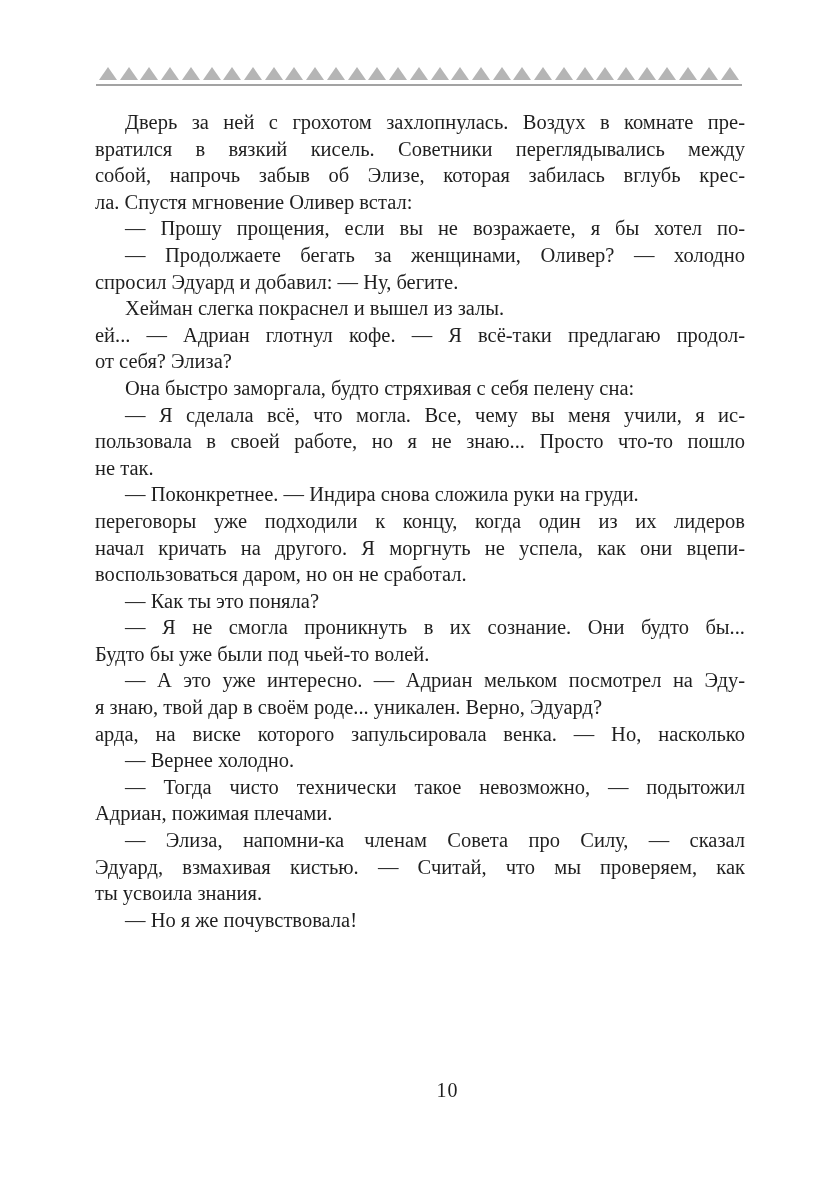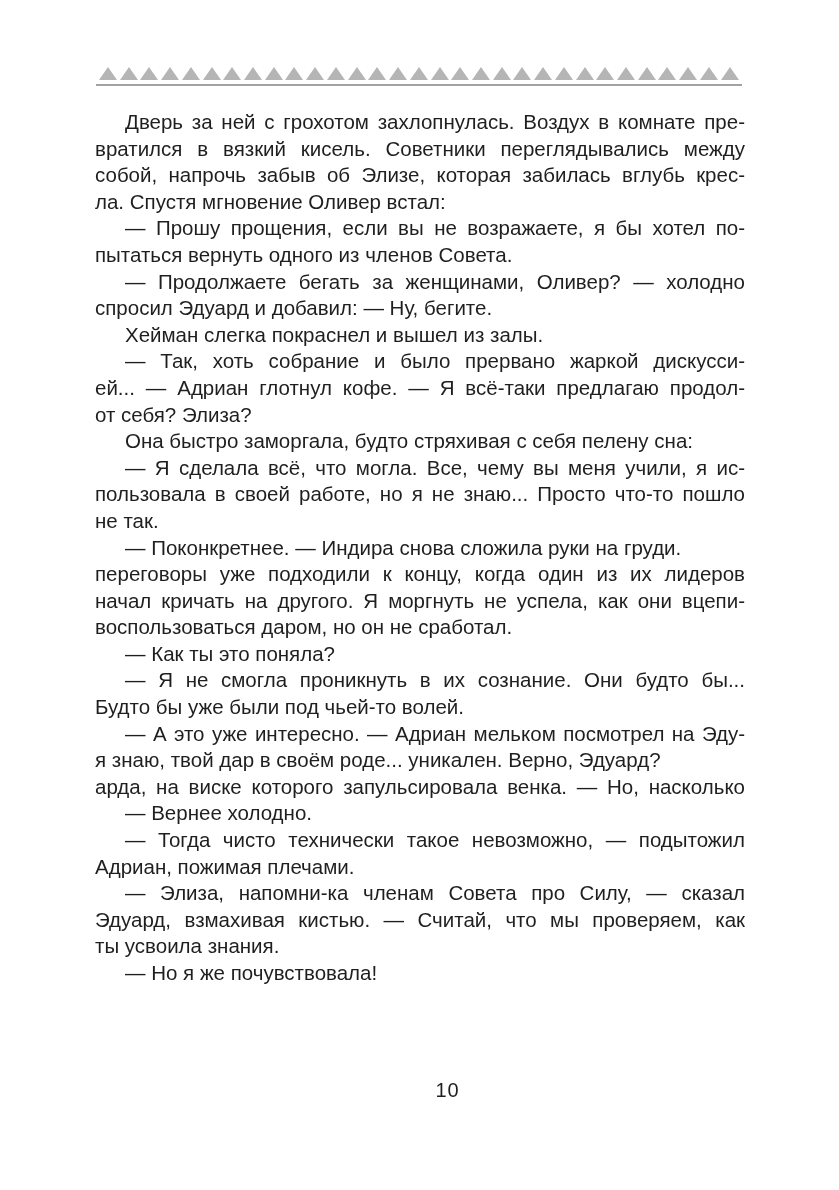--- a/index.html
+++ b/index.html
@@ -6,21 +6,21 @@
     margin: 0;
     padding: 0;
     background: #ffffff;
   }
   .page {
     position: relative;
     width: 839px;
     height: 1190px;
     background: var(--page-bg, #ffffff);
     overflow: hidden;
-    font-family: Liberation Sans, sans-serif;
+    font-family: Liberation Serif, serif;
   }
   
   .page-header {
     position: absolute;
     top: 67px;
     left: 96px;
     width: 646px;
   }
   .triangles {
     display: flex;
@@ -117,31 +117,29 @@
 
   <main class="text-block">
       <div class="para">
         <div class="line first">Дверь за ней с грохотом захлопнулась. Воздух в комнате пре-</div>
         <div class="line">вратился в вязкий кисель. Советники переглядывались между</div>
         <div class="line">собой, напрочь забыв об Элизе, которая забилась вглубь крес-</div>
         <div class="line last">ла. Спустя мгновение Оливер встал:</div>
       </div>
       <div class="para">
         <div class="line first">— Прошу прощения, если вы не возражаете, я бы хотел по-</div>
-        <div class="line last">пытаться вернуть одного из членов Совета.</div>
       </div>
       <div class="para">
         <div class="line first">— Продолжаете бегать за женщинами, Оливер? — холодно</div>
         <div class="line last">спросил Эдуард и добавил: — Ну, бегите.</div>
       </div>
       <div class="para">
         <div class="line first last">Хейман слегка покраснел и вышел из залы.</div>
       </div>
       <div class="para">
-        <div class="line first">— Так, хоть собрание и было прервано жаркой дискусси-</div>
         <div class="line">ей... — Адриан глотнул кофе. — Я всё-таки предлагаю продол-</div>
         <div class="line last">от себя? Элиза?</div>
       </div>
       <div class="para">
         <div class="line first last">Она быстро заморгала, будто стряхивая с себя пелену сна:</div>
       </div>
       <div class="para">
         <div class="line first">— Я сделала всё, что могла. Все, чему вы меня учили, я ис-</div>
         <div class="line">пользовала в своей работе, но я не знаю... Просто что-то пошло</div>
         <div class="line last">не так.</div>

